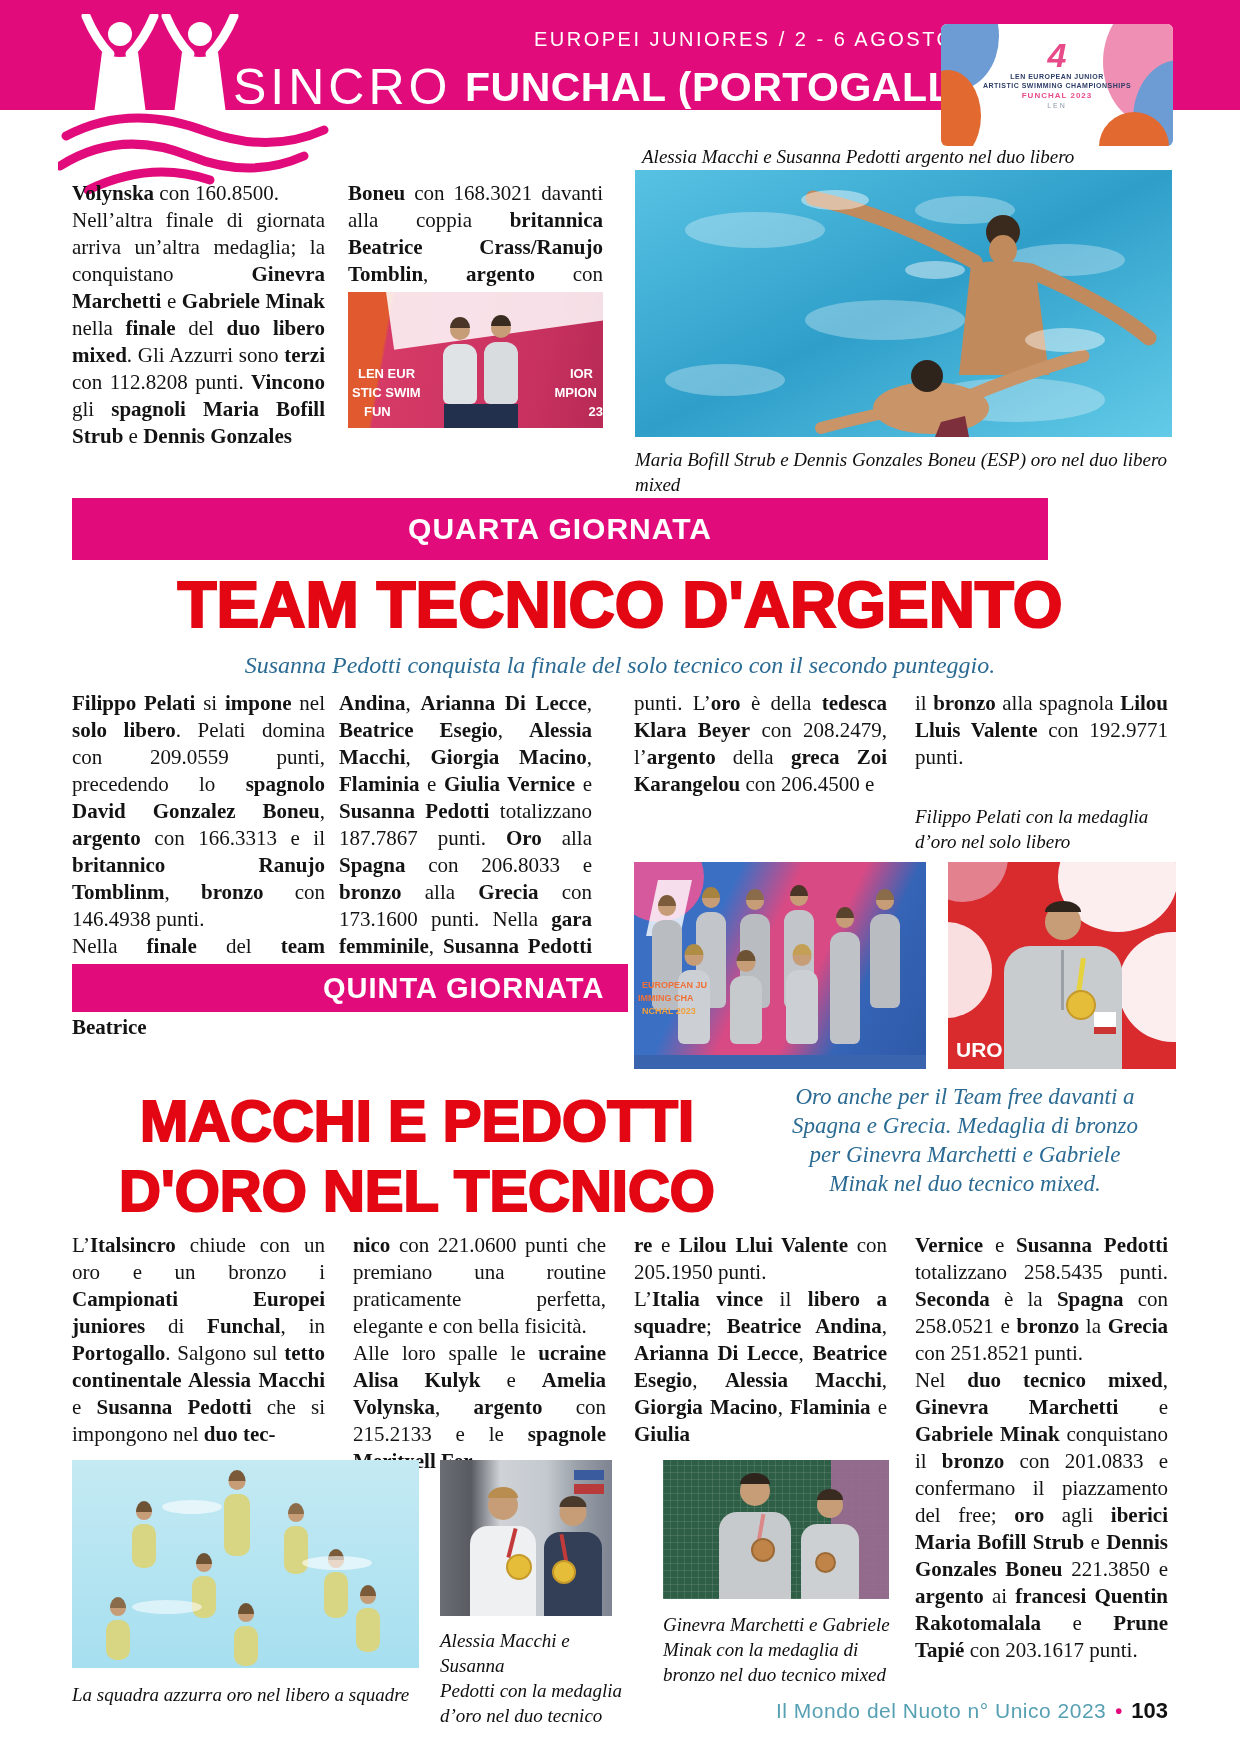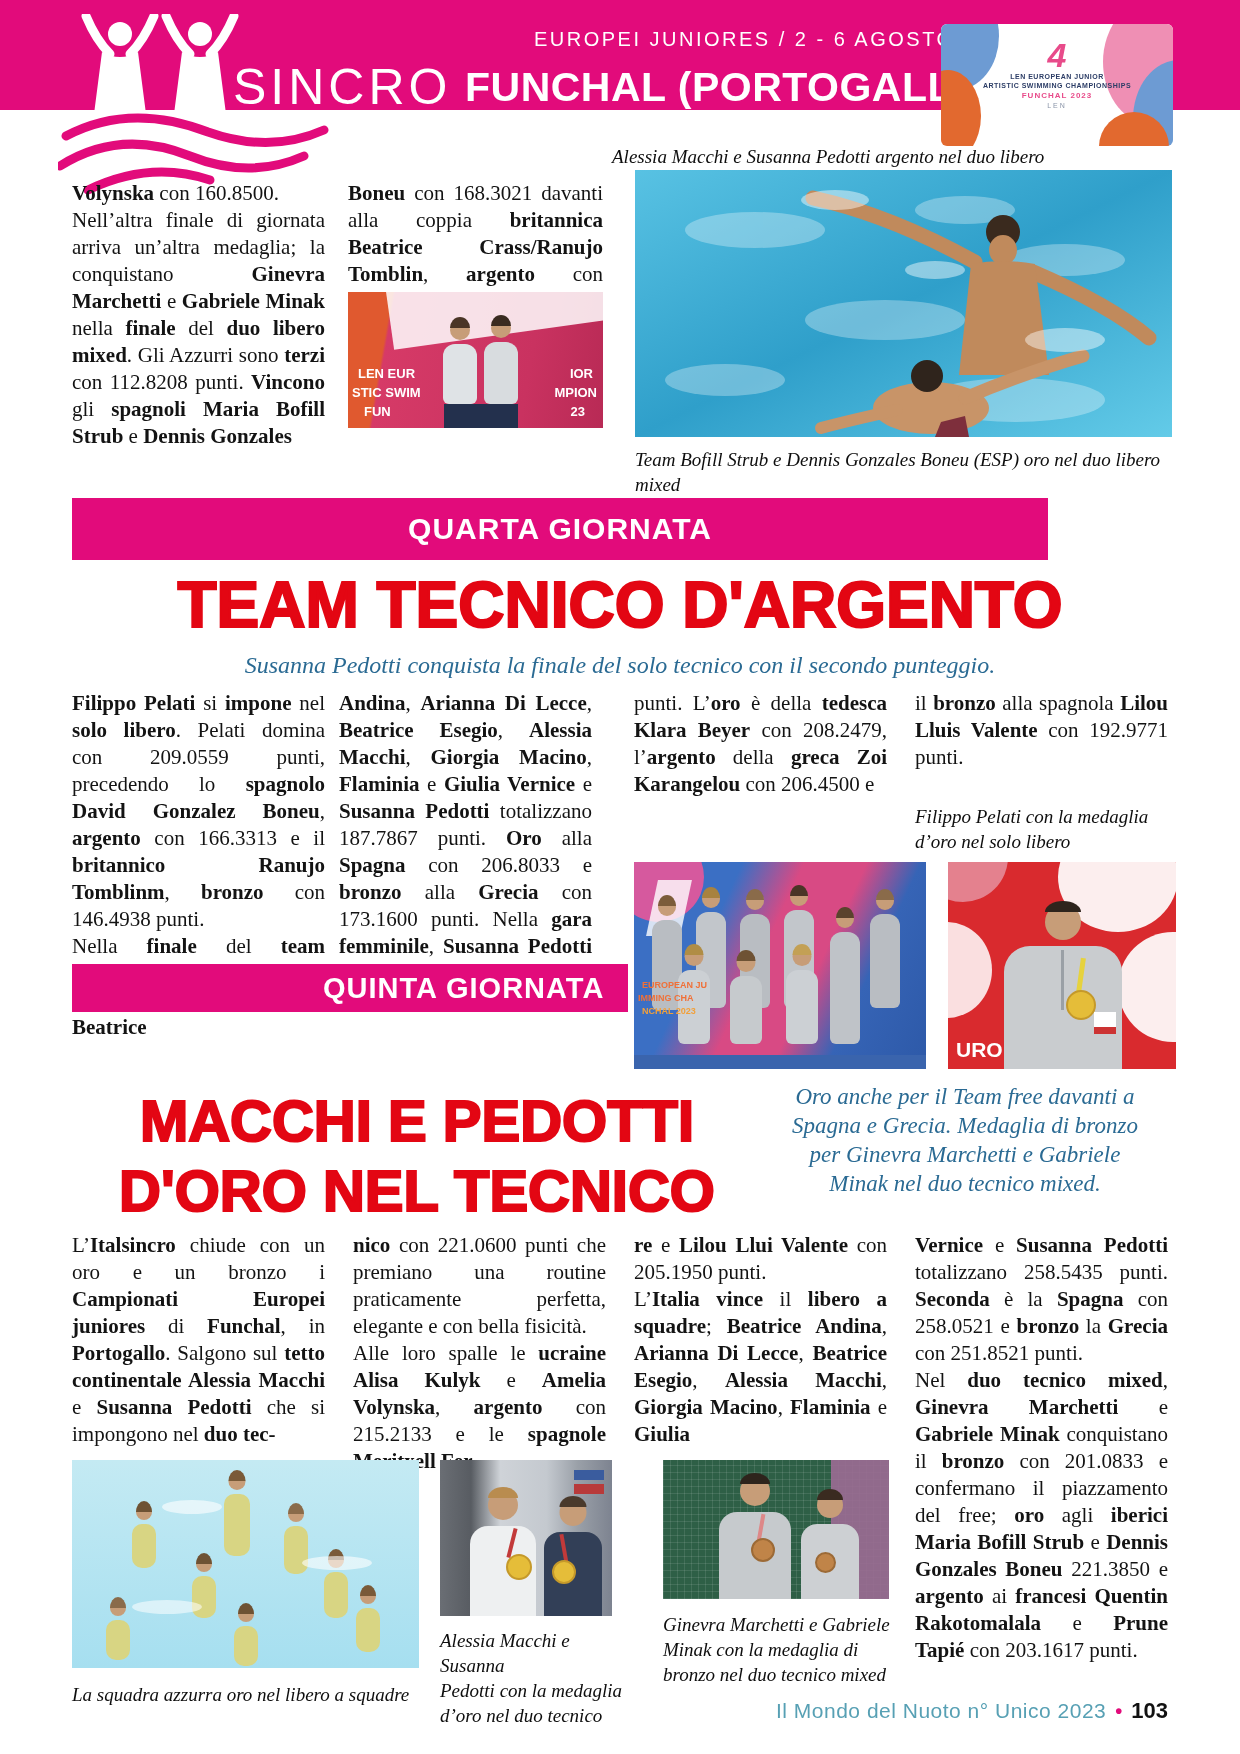--- a/index.html
+++ b/index.html
@@ -90,21 +90,21 @@
     <div class="blob" style="right:-34px;top:-26px;width:104px;height:128px;background:#ef8fb4"></div>
     <div class="blob" style="right:-52px;top:36px;width:92px;height:118px;background:#6d9bd3"></div>
     <div class="blob" style="right:4px;bottom:-36px;width:70px;height:70px;background:#e2692f"></div>
     <div class="elogo-num">4</div>
     <div class="elogo-l1">LEN EUROPEAN JUNIOR</div>
     <div class="elogo-l1">ARTISTIC SWIMMING CHAMPIONSHIPS</div>
     <div class="elogo-l3">FUNCHAL 2023</div>
     <div class="elogo-len">LEN</div>
   </div>
 
-  <div class="abs cap" style="left:612px;top:144px;width:535px">Alessia Macchi e Susanna Pedotti argento nel duo libero</div>
+  <div class="abs cap" style="left:642px;top:144px;width:535px">Alessia Macchi e Susanna Pedotti argento nel duo libero</div>
 
   <div class="abs photo" style="left:635px;top:170px;width:537px;height:267px">
     <svg width="537" height="267" viewBox="0 0 537 267">
       <defs>
         <linearGradient id="wg" x1="0" y1="0" x2="1" y2="1">
           <stop offset="0" stop-color="#58c2e3"></stop>
             <stop offset="0.5" stop-color="#2f9fca"></stop>
             <stop offset="1" stop-color="#63cbe8"></stop>
         </linearGradient>
       </defs>
@@ -130,39 +130,39 @@
         <path d="M306 252 L330 246 L334 267 L300 267 Z" fill="#7e2f3c"></path>
       </g>
       <g fill="#fff" opacity="0.45">
         <ellipse cx="200" cy="30" rx="34" ry="10"></ellipse>
           <ellipse cx="430" cy="170" rx="40" ry="12"></ellipse>
         <ellipse cx="300" cy="100" rx="30" ry="9"></ellipse>
       </g>
     </svg>
   </div>
 
-  <div class="abs cap" style="left:635px;top:447px;width:537px">Team Bofill Strub e Dennis Gonzales Boneu (ESP) oro nel duo libero mixed</div>
+  <div class="abs cap" style="left:635px;top:447px;width:537px">Maria Bofill Strub e Dennis Gonzales Boneu (ESP) oro nel duo libero mixed</div>
 
   <div class="abs bodycol" style="left:72px;top:180px;height:272px">
       <p><b>Volynska</b><span> con 160.8500.</span></p>
       <p><span>Nell’altra finale di giornata arriva un’altra medaglia; la conquistano </span><b>Ginevra Marchetti</b><span> e </span><b>Gabriele Minak</b><span> nella </span><b>finale</b><span> del </span><b>duo libero mixed</b><span>. Gli Azzurri sono </span><b>terzi</b><span> con 112.8208 punti. </span><b>Vincono</b><span> gli </span><b>spagnoli Maria Bofill Strub</b><span> e </span><b>Dennis Gonzales</b></p>
     </div>
   <div class="abs bodycol" style="left:348px;top:180px;width:255px;height:110px">
       <p><b>Boneu</b><span> con 168.3021 davanti alla coppia </span><b>britannica Beatrice Crass/Ranujo Tomblin</b><span>, </span><b>argento</b><span> con 132.2146.</span></p>
     </div>
 
   <div class="abs photo" style="left:348px;top:292px;width:255px;height:136px;
        background:linear-gradient(100deg,#e0592f 0%,#e0592f 16%,#d63a67 17%,#c93260 70%,#b82a55 100%)">
     <div style="position:absolute;left:40px;top:-30px;width:260px;height:70px;background:rgba(255,255,255,.85);transform:rotate(-8deg)"></div>
     <div class="ptxt" style="left:10px;top:74px;font-size:13px">LEN EUR</div>
     <div class="ptxt" style="left:4px;top:93px;font-size:13px">STIC SWIM</div>
     <div class="ptxt" style="left:16px;top:112px;font-size:13px">FUN</div>
     <div class="ptxt" style="right:10px;top:74px;font-size:13px">IOR</div>
     <div class="ptxt" style="right:6px;top:93px;font-size:13px">MPION</div>
-    <div class="ptxt" style="right:18px;top:112px;font-size:13px">23</div>
+    <div class="ptxt" style="right:0;top:112px;font-size:13px">23</div>
     <div class="fig" style="left:95px;top:52px;width:34px;height:60px;--coat:#dfe3e6;--hw:20px;--ht:-24px;--hair:#4a3526"></div>
     <div class="fig" style="left:136px;top:50px;width:34px;height:62px;--coat:#d8dcdf;--hw:20px;--ht:-24px;--hair:#3a2b20"></div>
     <div style="position:absolute;left:96px;top:112px;width:74px;height:24px;background:#23304d"></div>
   </div>
 
   <div class="abs banner" style="left:72px;top:498px;width:976px;height:62px;font-size:30px;justify-content:center">
     <span>QUARTA GIORNATA</span>
   </div>
 
   <div class="abs standfirst" style="left:72px;top:652px;width:1096px;font-size:24px">Susanna Pedotti conquista la finale del solo tecnico con il secondo punteggio.</div>

